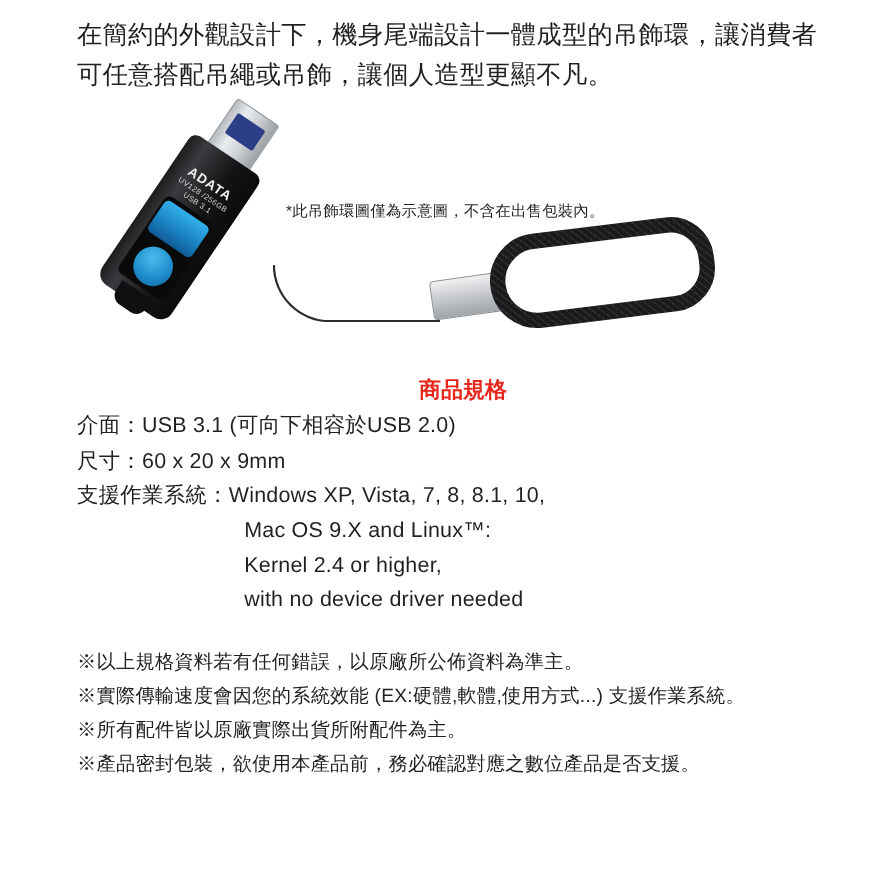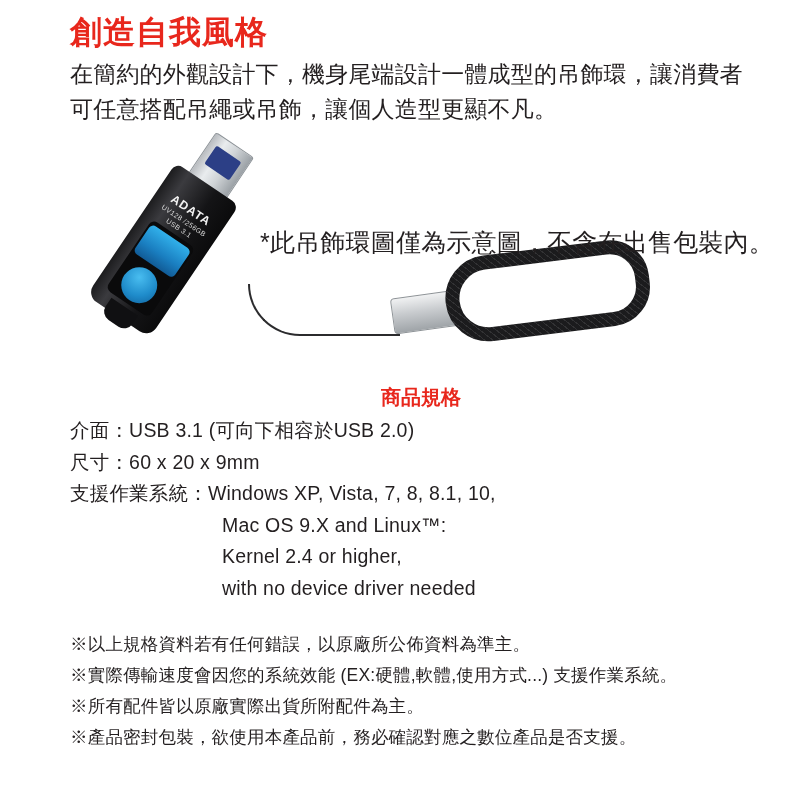--- a/index.html
+++ b/index.html
@@ -40,21 +40,21 @@
   
   .figure {
     position: relative;
     height: 238px;
     margin-top: 12px;
   }
   .note {
     position: absolute;
     left: 190px;
     top: 86px;
-    font-size: 25px;
+    font-size: 14px;
     letter-spacing: 0.2px;
     white-space: nowrap;
   }
 
   
   .usb-wrap {
     position: absolute;
     left: 0px;
     top: 0px;
     width: 260px;
@@ -227,21 +227,20 @@
     font-size: 17.5px;
     line-height: 1.78;
     letter-spacing: 0.2px;
   }
 </style>
 </head>
 <body>
 
 <div class="page">
 
-  <h1 class="headline">創造自我風格</h1>
 
   <p class="intro">在簡約的外觀設計下，機身尾端設計一體成型的吊飾環，讓消費者可任意搭配吊繩或吊飾，讓個人造型更顯不凡。</p>
 
   <div class="figure">
 
     <div class="usb-wrap">
       <div class="usb">
         <div class="connector"></div>
         <div class="shell"></div>
         <div class="brand">

